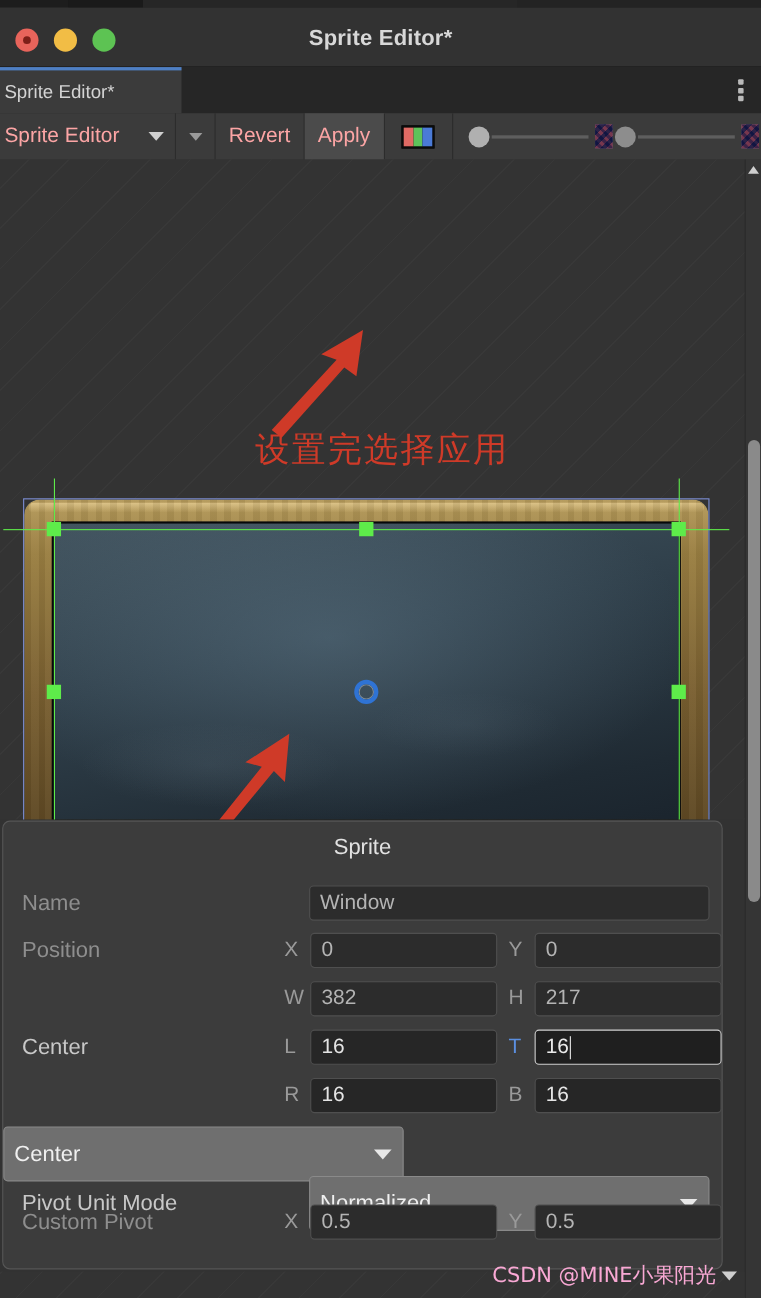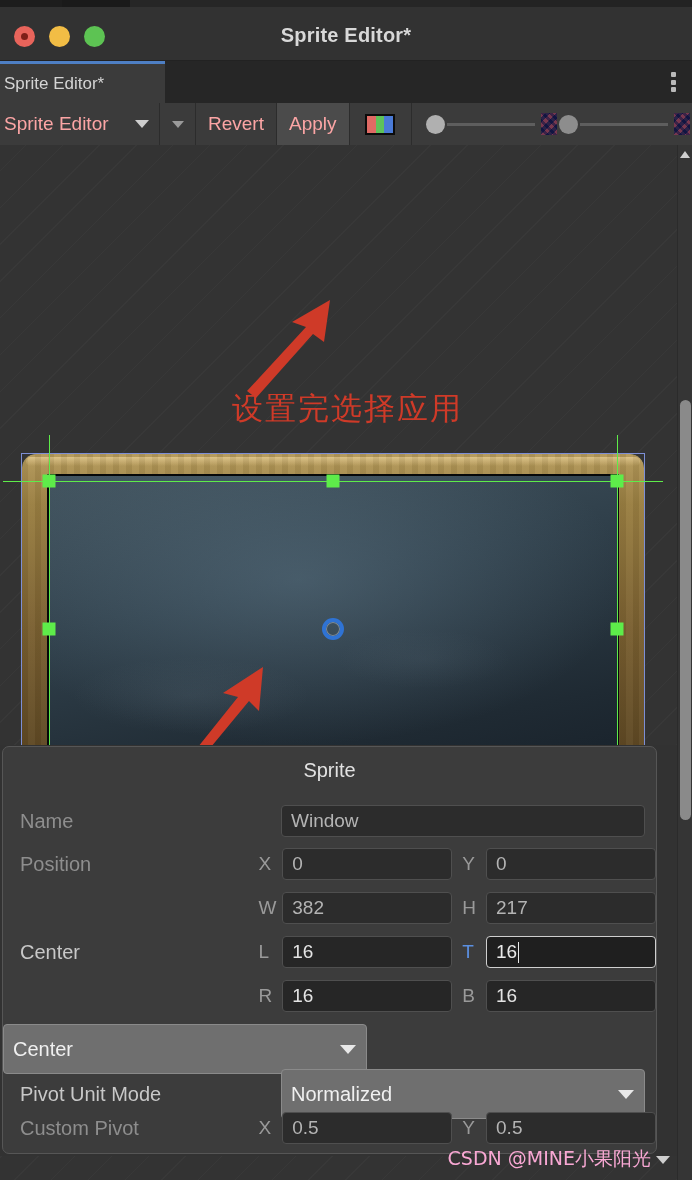--- a/index.html
+++ b/index.html
@@ -494,21 +494,21 @@
     </div>
 
     <div class="row" style="top:322px;">
       <div class="row-label">Pivot Unit Mode</div>
       <div class="dropdown">
         <span>Normalized</span>
         <span class="dc"></span>
       </div>
     </div>
 
-    <div class="row" style="top:365px;">
+    <div class="row" style="top:348px;">
       <div class="row-label dim">Custom Pivot</div>
       <div class="sublabel">X</div>
       <div class="field half">
         <span>0.5</span>
       </div>
       <div class="sublabel" style="margin-left:10px;">Y</div>
       <div class="field half">
         <span>0.5</span>
       </div>
     </div>

